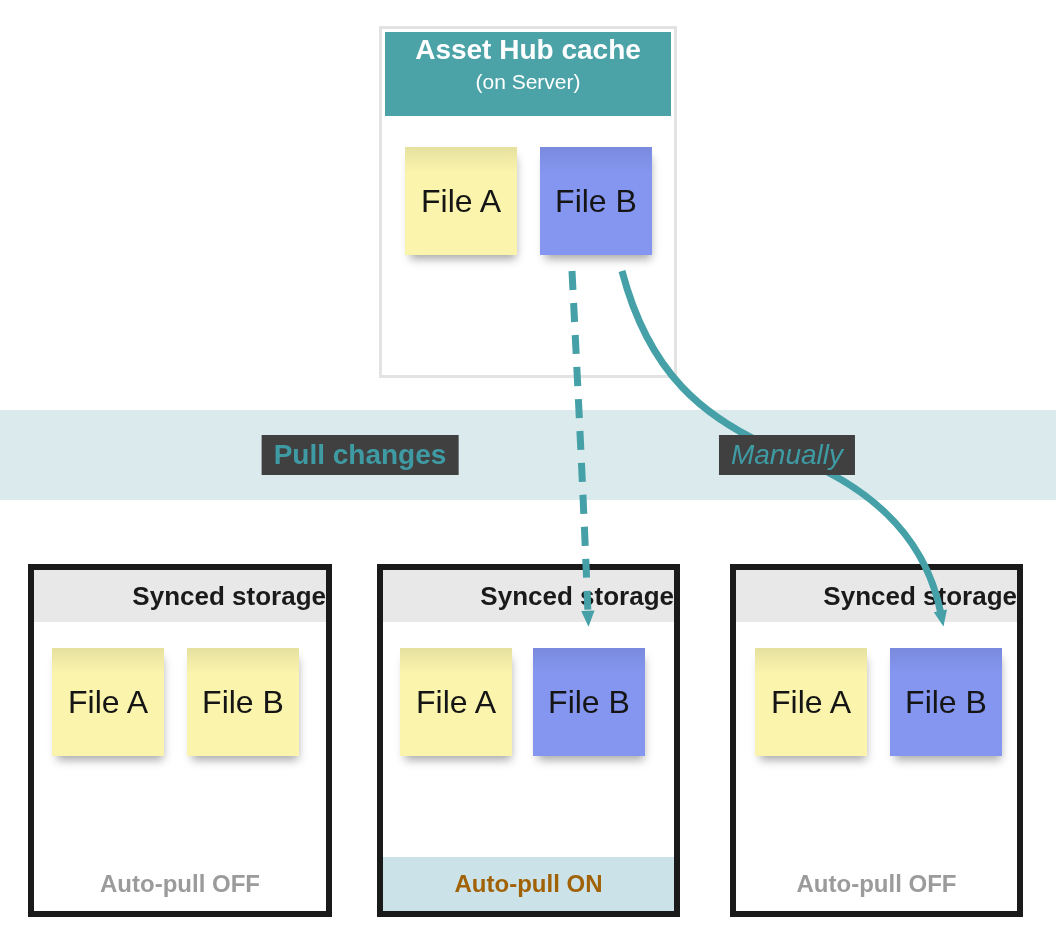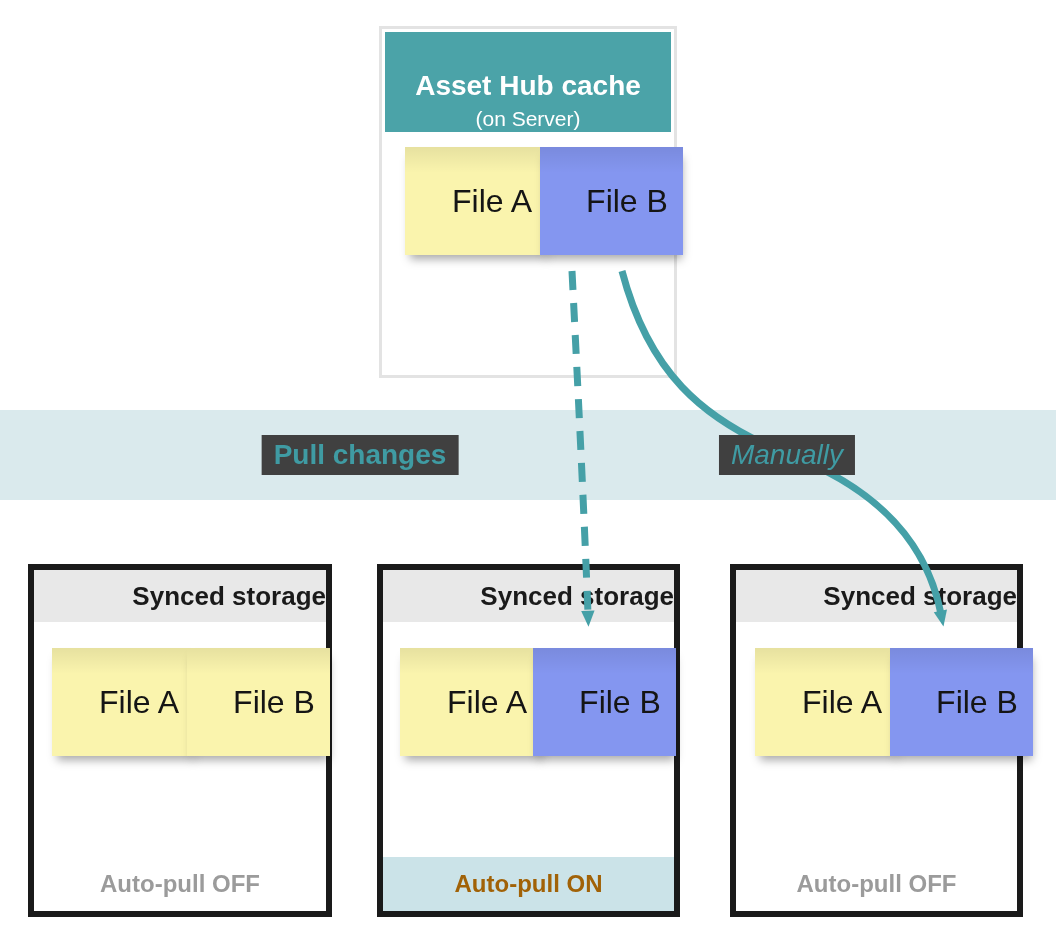--- a/index.html
+++ b/index.html
@@ -7,34 +7,33 @@
     position:relative;width:1056px;height:946px;background:#ffffff;
     font-family:"Liberation Sans",sans-serif;overflow:hidden;
   }
 
   
   .cache-box{
     position:absolute;left:379px;top:26px;width:298px;height:352px;
     background:#ffffff;border:3px solid #E3E3E3;box-sizing:border-box;
   }
   .cache-header{
-    position:absolute;left:3px;top:3px;right:3px;height:100px;
+    position:absolute;left:3px;top:3px;right:3px;height:84px;
     background:#4BA3A8;color:#ffffff;display:flex;flex-direction:column;
-    align-items:center;justify-content:flex-end;line-height:1.3;
+    align-items:center;justify-content:flex-start;line-height:1.3;
   }
   .cache-title{font-size:28px;font-weight:bold;}
   .cache-subtitle{font-size:21px;font-weight:normal;}
 
   
   .note{
     position:absolute;width:112px;height:108px;
     display:flex;align-items:center;justify-content:center;
     font-size:32px;color:#151515;
     box-shadow:2px 7px 9px -3px rgba(0,0,0,0.35);
-    padding-left:31px;
   }
   .note::before{
     content:"";position:absolute;inset:0;
     background:linear-gradient(180deg,rgba(0,0,0,0.08),rgba(0,0,0,0) 24%);
   }
   .note.yellow{background:#FAF4AD;}
   .note.blue{background:#8496F0;}
   .note span{position:relative;}
 
   

